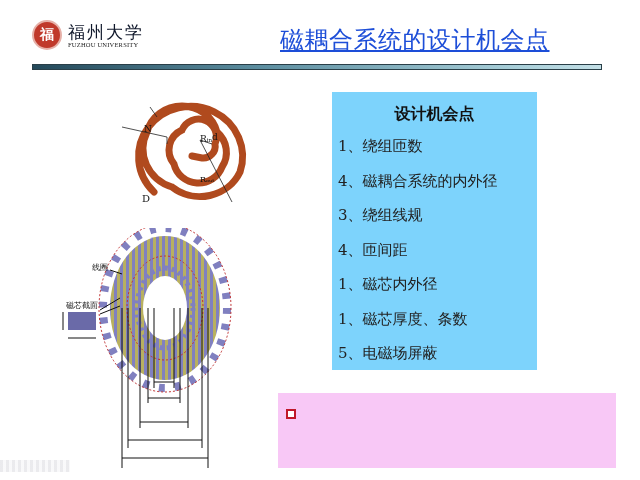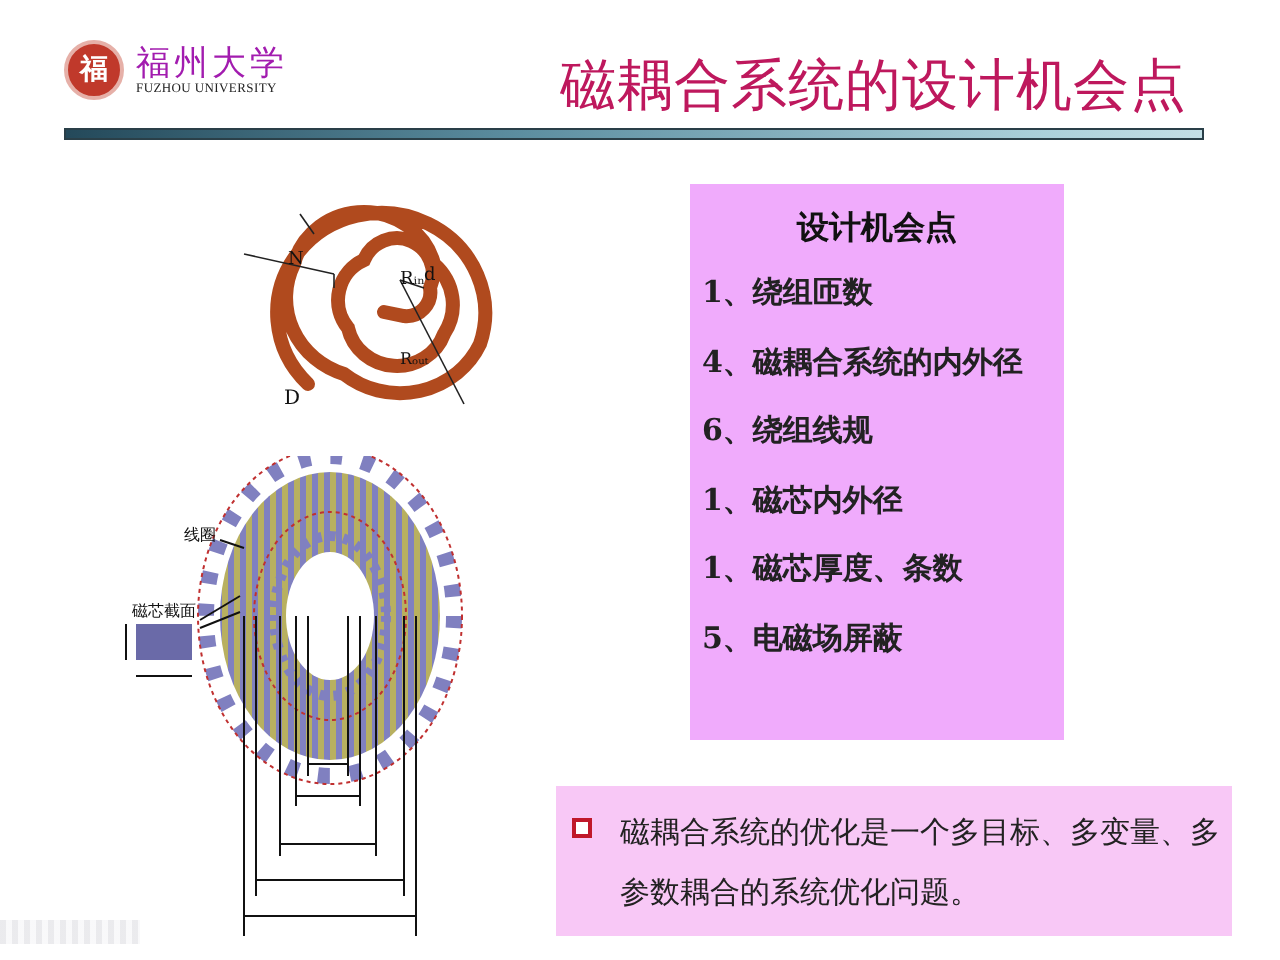--- a/index.html
+++ b/index.html
@@ -2,32 +2,32 @@
 <html><head>
 <meta charset="utf-8">
 <style>
   * { margin:0; padding:0; box-sizing:border-box; }
   body { width:640px; height:480px; background:#ffffff; position:relative; overflow:hidden;
          font-family:"DejaVu Serif","Liberation Serif",serif; color:#222; }
   .logo { position:absolute; left:32px; top:20px; display:flex; align-items:center; }
   .logo-seal { width:30px; height:30px; border-radius:50%; background:#c0392b; border:2px solid #e6b0a8;
                display:flex; align-items:center; justify-content:center; color:#fff; font-size:14px; font-weight:bold; }
   .logo-text { margin-left:6px; }
-  .logo-cn { font-size:17px; letter-spacing:2px; color:#a21caf; line-height:18px; }
+  .logo-cn { font-size:17px; letter-spacing:2px; color:#0f172a; line-height:18px; }
   .logo-en { font-size:6.5px; color:#222; font-family:"Liberation Serif",serif; letter-spacing:0.2px; }
-  .title { position:absolute; left:280px; top:24px; font-size:28px; color:#be185d; letter-spacing:0.5px;
-           font-family:"DejaVu Sans","Liberation Sans",sans-serif; }
+  .title { position:absolute; left:280px; top:24px; font-size:24px; color:#1d4ed8; letter-spacing:0.5px;
+           font-family:"DejaVu Sans","Liberation Sans",sans-serif;text-decoration:underline; }
   .header-bar { position:absolute; left:32px; top:64px; width:570px; height:6px;
                 background:linear-gradient(to right,#24495a,#5c8ea0 40%,#a9cfd9 85%,#c3dfe6);
                 border:1px solid #2a3f48; }
-  .points-box { position:absolute; left:345px; top:92px; width:187px; height:278px; background:#f0abfc; }
+  .points-box { position:absolute; left:332px; top:92px; width:205px; height:278px; background:#7dd3fc; }
   .points-heading { text-align:center; font-size:16px; font-weight:bold; margin-top:12px; color:#111;
                     font-family:"DejaVu Sans",sans-serif; }
   .points-list { list-style:none; margin-top:4px; padding-left:6px; }
-  .points-list li { font-size:15px; height:34.5px; line-height:34.5px; color:#222;font-weight:bold; }
+  .points-list li { font-size:15px; height:34.5px; line-height:34.5px; color:#222; }
   .summary-box { position:absolute; left:278px; top:393px; width:338px; height:75px; background:#f8c8f6; }
   .summary-bullet { position:absolute; left:8px; top:16px; width:10px; height:10px; border:2.5px solid #c0182a; background:#fff; }
   .summary-text { position:absolute; left:32px; top:8px; width:300px; font-size:15px; line-height:30px; color:#222; }
   .spiral { position:absolute; left:112px; top:92px; }
   .toroid { position:absolute; left:60px; top:228px; }
   .footer-fade { position:absolute; left:0; top:460px; width:70px; height:12px;
                  background:repeating-linear-gradient(to right,#e2e2e6 0 3px,#f6f6f8 3px 6px); opacity:.7; }
 </style>
 </head>
 <body>
@@ -101,25 +101,25 @@
   </g>
   <text x="32" y="42" font-size="8" fill="#111">线圈</text>
   <text x="6" y="80" font-size="8" fill="#111">磁芯截面</text>
 </svg>
 
 <div class="points-box">
   <div class="points-heading">设计机会点</div>
   <ul class="points-list">
     <li>1、绕组匝数</li>
     <li>4、磁耦合系统的内外径</li>
-    <li>6、绕组线规</li>
+    <li>3、绕组线规</li>
+    <li>4、匝间距</li>
     <li>1、磁芯内外径</li>
     <li>1、磁芯厚度、条数</li>
     <li>5、电磁场屏蔽</li>
   </ul>
 </div>
 
 <div class="summary-box">
   <div class="summary-bullet"></div>
-  <div class="summary-text">磁耦合系统的优化是一个多目标、多变量、多参数耦合的系统优化问题。</div>
 </div>
 
 <div class="footer-fade"></div>
 
 </body></html>

